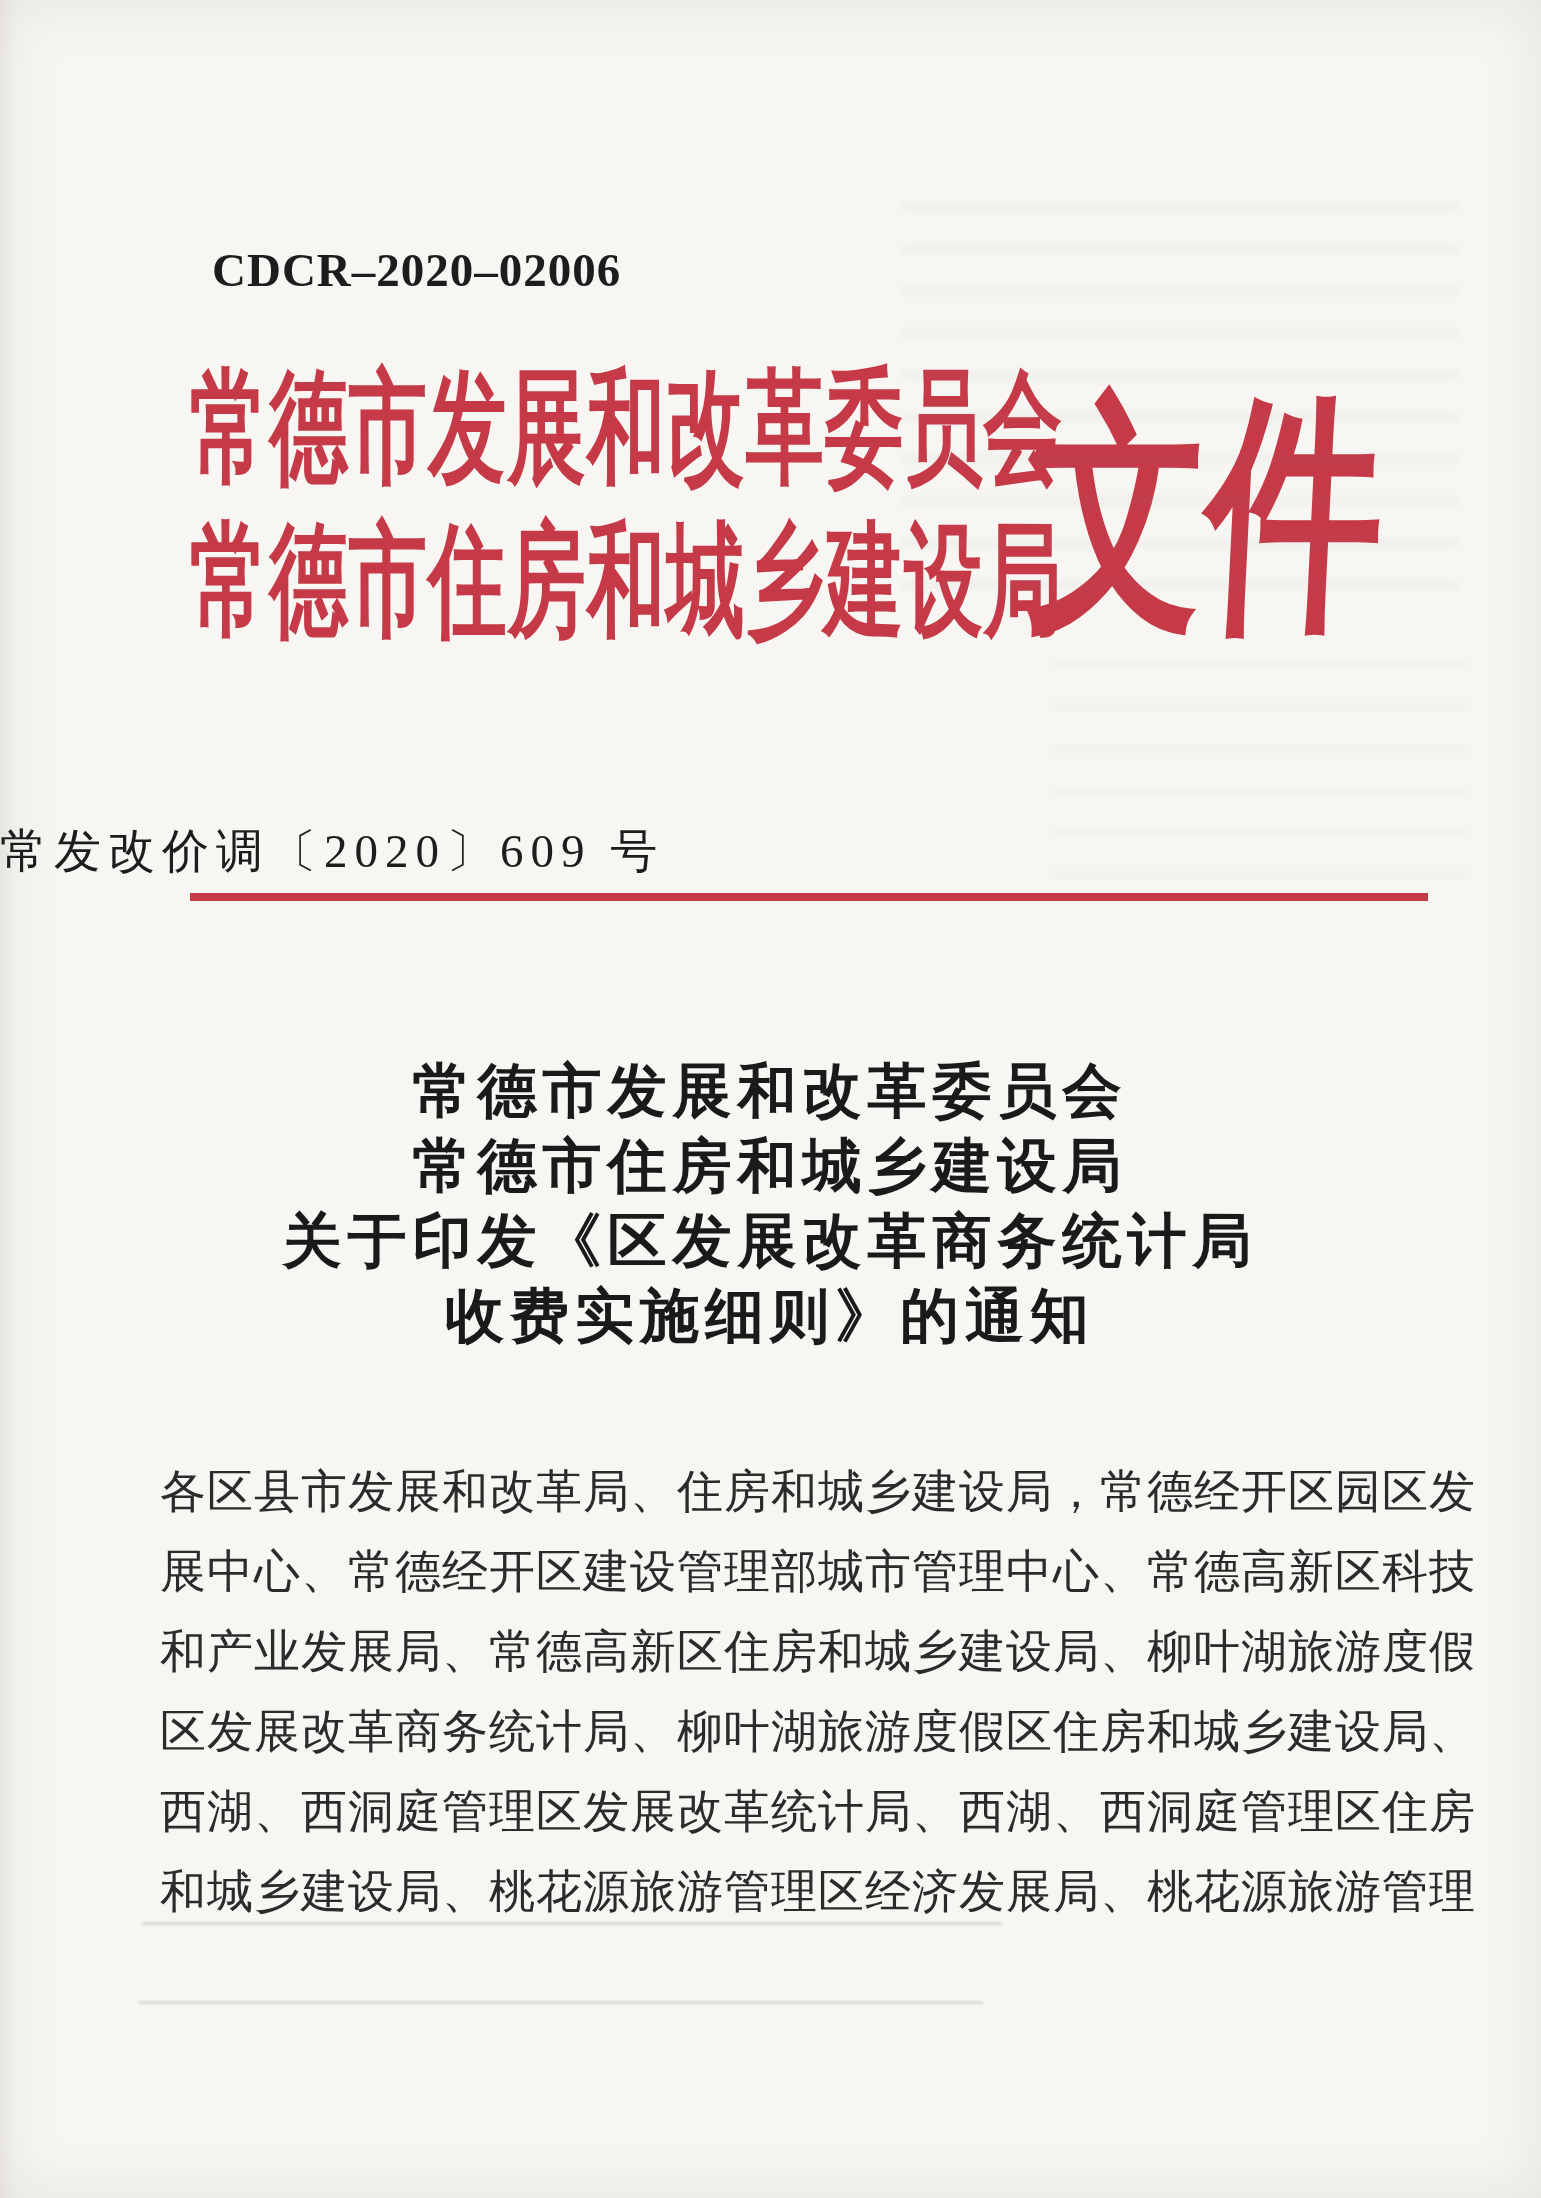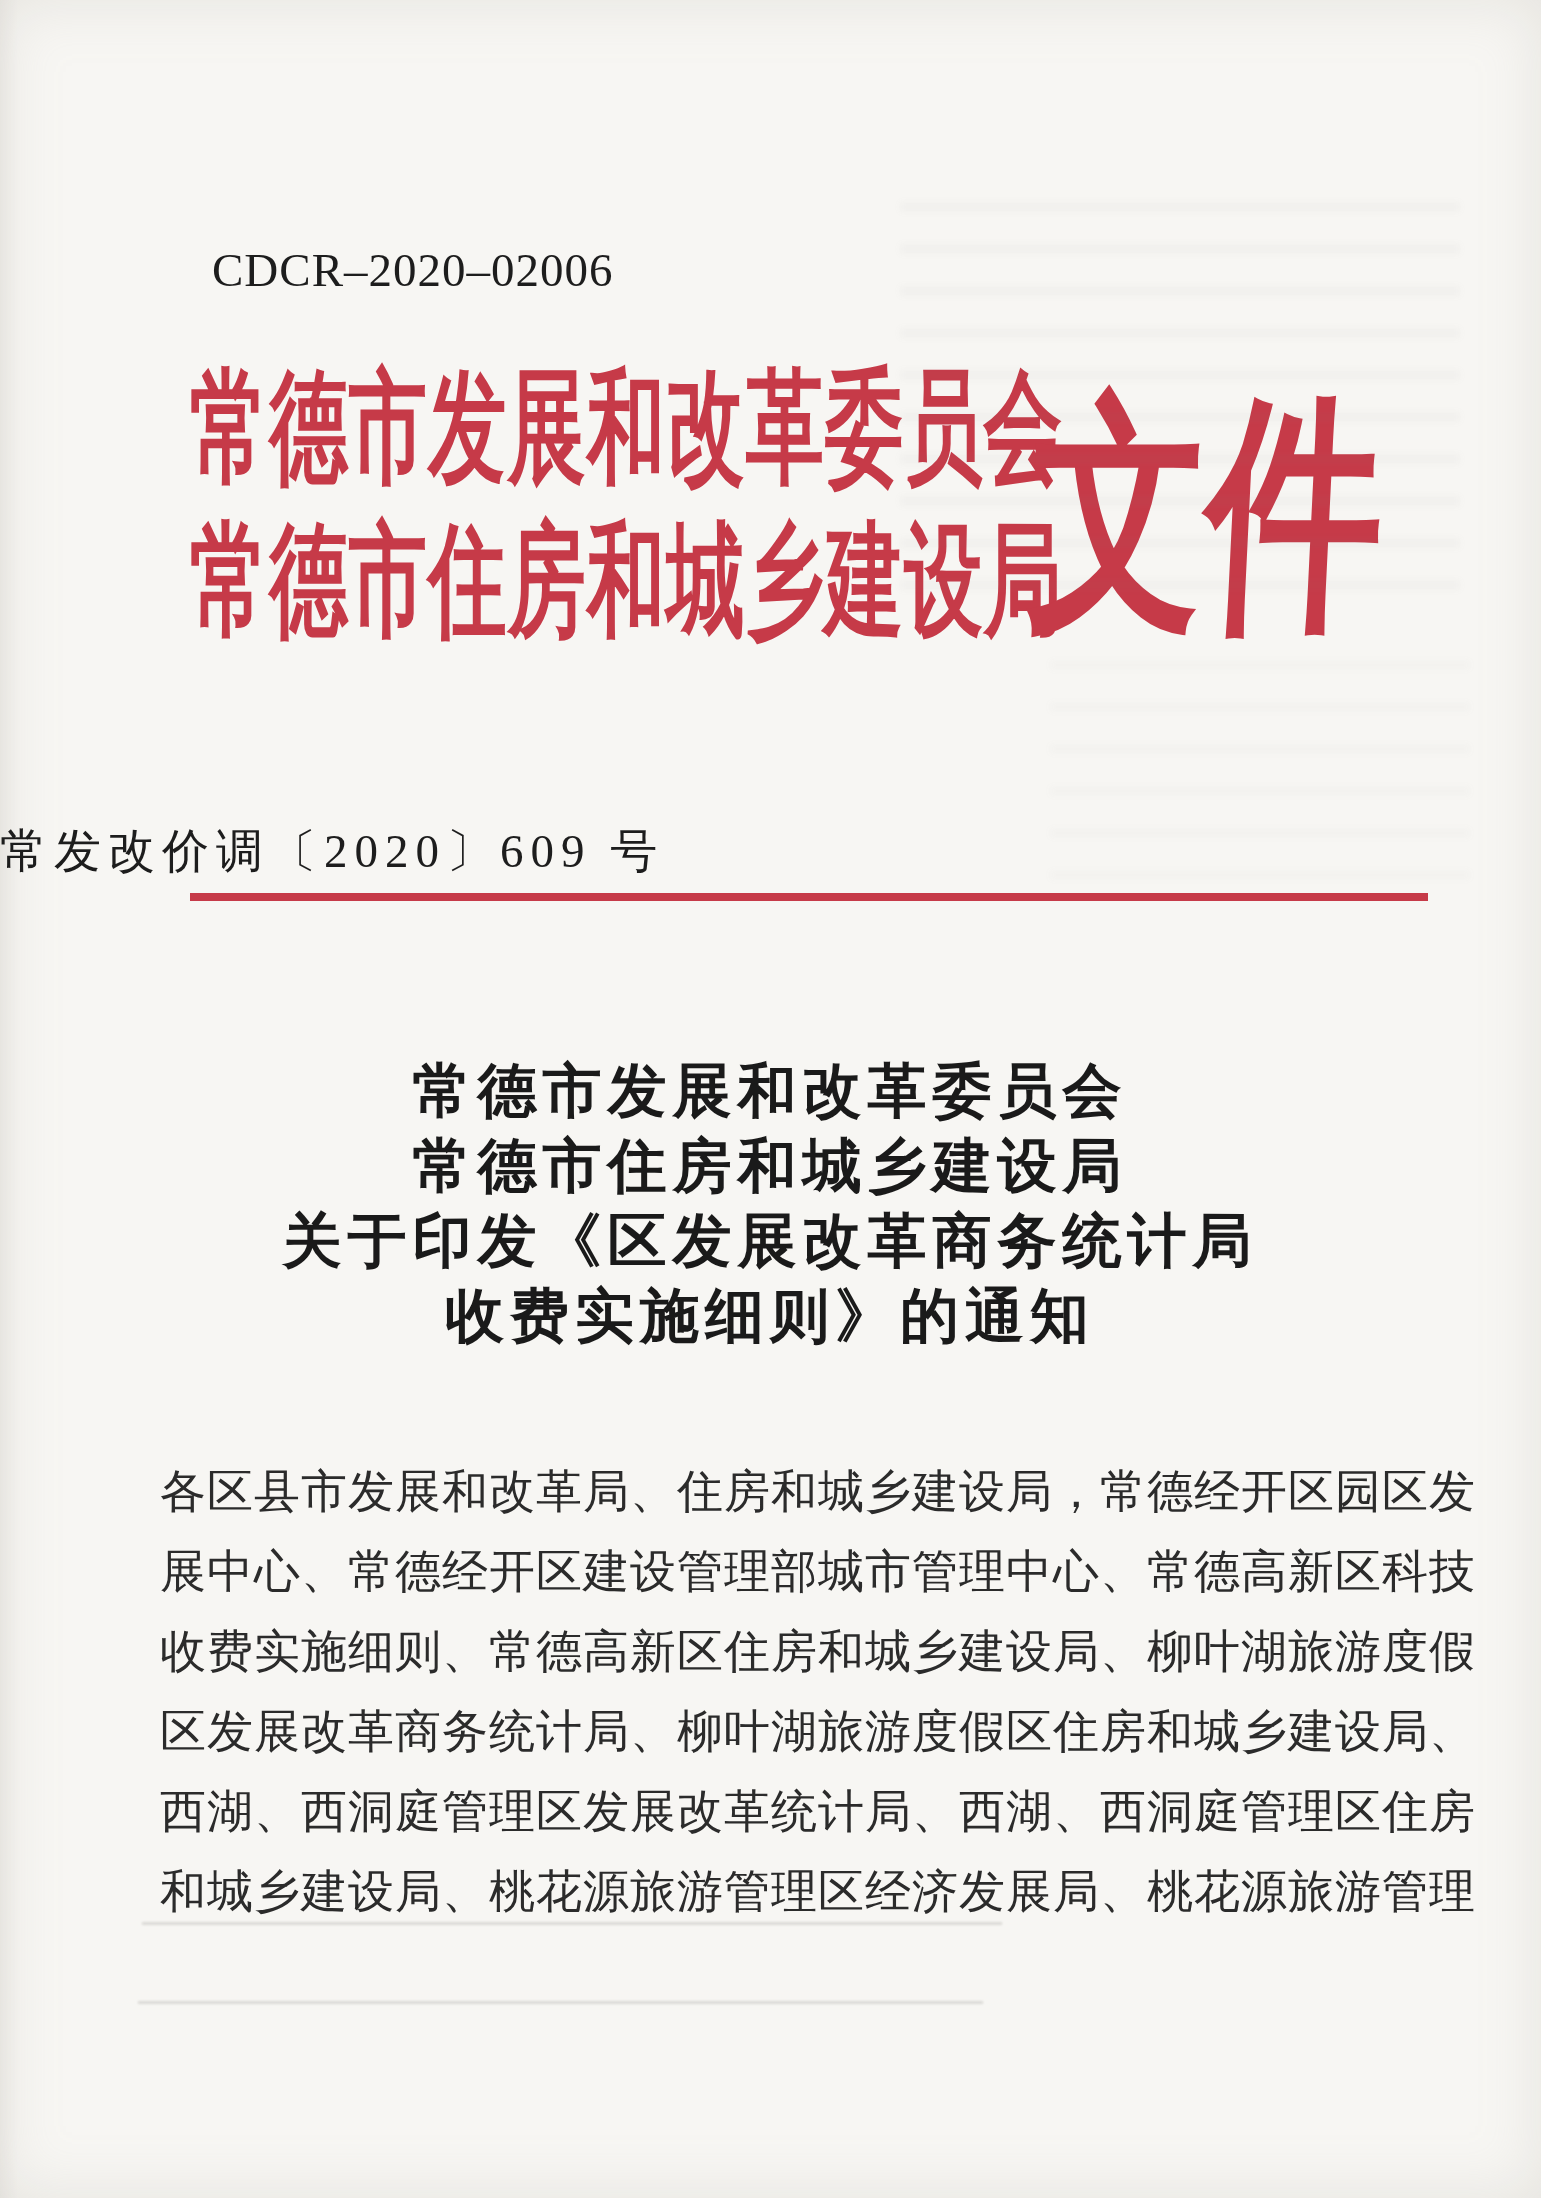--- a/index.html
+++ b/index.html
@@ -16,21 +16,21 @@
     overflow: hidden;
     font-family: "Liberation Serif", serif;
     box-shadow: inset 0 0 60px rgba(180,175,165,0.25);
   }
   
   .doc-code {
     position: absolute;
     left: 212px;
     top: 243px;
     font-size: 47px;
-    font-weight: 400;
+    font-weight: 700;
     letter-spacing: 1px;
     color: var(--ink, #1d1d1d);
     white-space: nowrap;
   }
   
   .red-header {
     position: absolute;
     left: 190px;
     top: 352px;
     width: 1260px;
@@ -148,21 +148,21 @@
   <div class="title-block">
     <div class="title-line">常德市发展和改革委员会</div>
     <div class="title-line">常德市住房和城乡建设局</div>
     <div class="title-line">关于印发《区发展改革商务统计局</div>
     <div class="title-line">收费实施细则》的通知</div>
   </div>
 
   <div class="body-block">
     <div class="body-line">各区县市发展和改革局、住房和城乡建设局，常德经开区园区发</div>
     <div class="body-line">展中心、常德经开区建设管理部城市管理中心、常德高新区科技</div>
-    <div class="body-line">收费实施细则、常德高新区住房和城乡建设局、柳叶湖旅游度假</div>
+    <div class="body-line">和产业发展局、常德高新区住房和城乡建设局、柳叶湖旅游度假</div>
     <div class="body-line">区发展改革商务统计局、柳叶湖旅游度假区住房和城乡建设局、</div>
     <div class="body-line">西湖、西洞庭管理区发展改革统计局、西湖、西洞庭管理区住房</div>
     <div class="body-line">和城乡建设局、桃花源旅游管理区经济发展局、桃花源旅游管理</div>
   </div>
 
   <div class="artifact artifact-1"></div>
   <div class="artifact artifact-2"></div>
   <div class="ghost ghost-1"></div>
   <div class="ghost ghost-2"></div>
 

